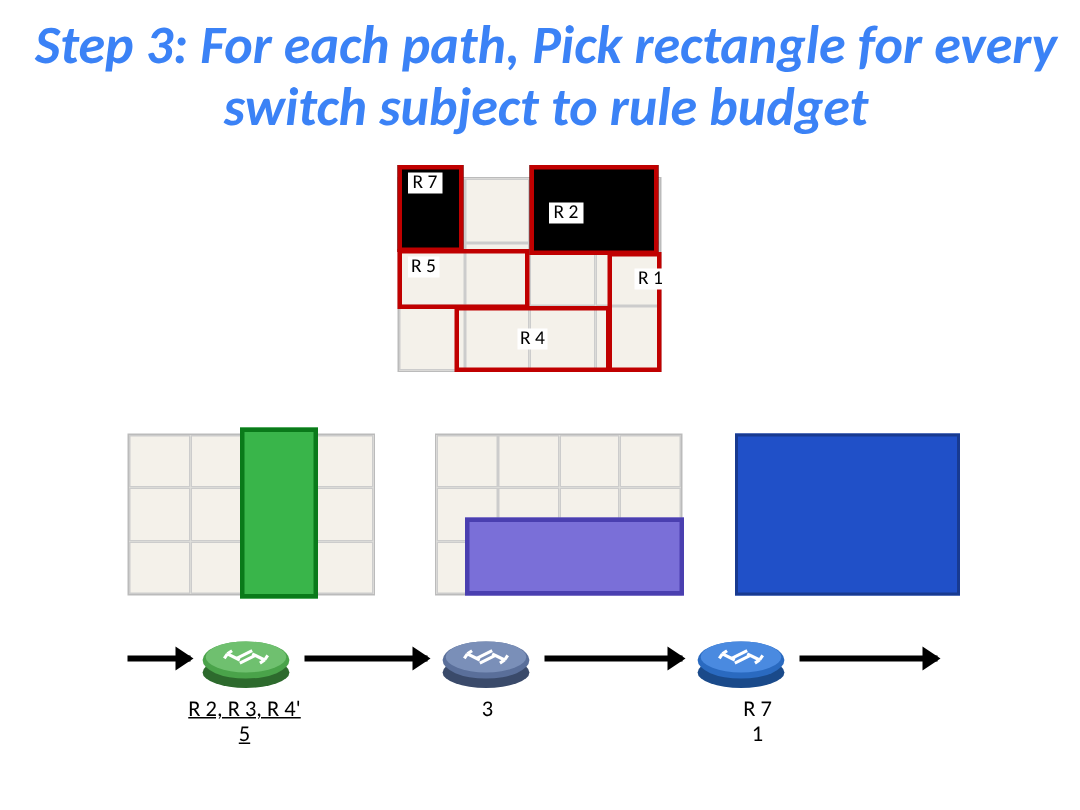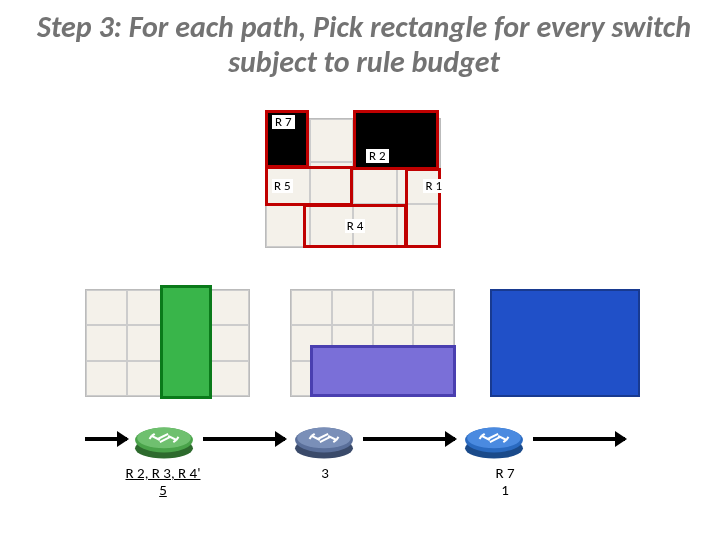--- a/index.html
+++ b/index.html
@@ -9,24 +9,24 @@
     height: 540px;
     font-family: Calibri, Arial, sans-serif;
     background: #fff;
     position: relative;
   }
   .title {
     position: absolute;
     top: 10px;
     left: 18px;
     right: 10px;
-    font-size: 30px;
+    font-size: 36px;
     font-weight: 700;
     font-style: italic;
-    color: #737373;
+    color: #3b82f6;
     line-height: 1.15;
     text-align: center;
   }
 
   
   .topgrid {
     position: absolute;
     top: 118px;
     left: 265px;
     width: 176px;
@@ -46,21 +46,21 @@
     border: 3px solid #c00000;
     display: flex;
     align-items: flex-start;
     justify-content: flex-start;
     padding: 2px 4px;
     font-size: 14px;
     color: #000;
   }
   .rect.black { background: #000; }
   .rect.black .lbl-box { background:#fff; color:#000; padding:0 3px; font-size:13px; }
-  .rect.plain { background: rgba(0,0,0,0); align-items: center; }
+  .rect.plain { background: rgba(0,0,0,0); }
   .lbl-box { background:#fff; padding:0 2px; font-size:13px; line-height:1.1; }
 
   
   .panels { position:absolute; top:289px; left:85px; width:560px; height:120px; }
   .panel { position:absolute; top:0; width:165px; height:108px; }
   .panel .pg {
     position:absolute; inset:0;
     display:grid; grid-template-columns:repeat(4,1fr); grid-template-rows:repeat(3,1fr);
     border:1px solid #bbb;
   }
@@ -111,21 +111,21 @@
       <div></div>
       <div></div>
       <div></div>
   </div>
 
   <div class="rect black" style="left:0;top:-8px;width:44px;height:58px;">
     <span class="lbl-box">R 7</span>
   </div>
 
   <div class="rect black" style="left:88px;top:-8px;width:86px;height:60px;align-items:flex-end;">
-    <span class="lbl-box" style="margin-left:6px;margin-bottom:2px;">R 2</span>
+    <span class="lbl-box" style="margin-left:6px;margin-bottom:16px;">R 2</span>
   </div>
 
   <div class="rect plain" style="left:0;top:48px;width:88px;height:40px;">
     <span class="lbl-box">R 5</span>
   </div>
 
   <div class="rect plain" style="left:140px;top:50px;width:36px;height:80px;align-items:flex-start;justify-content:flex-end;">
     <span class="lbl-box" style="position:absolute;right:-6px;top:8px;">R 1</span>
   </div>
 

